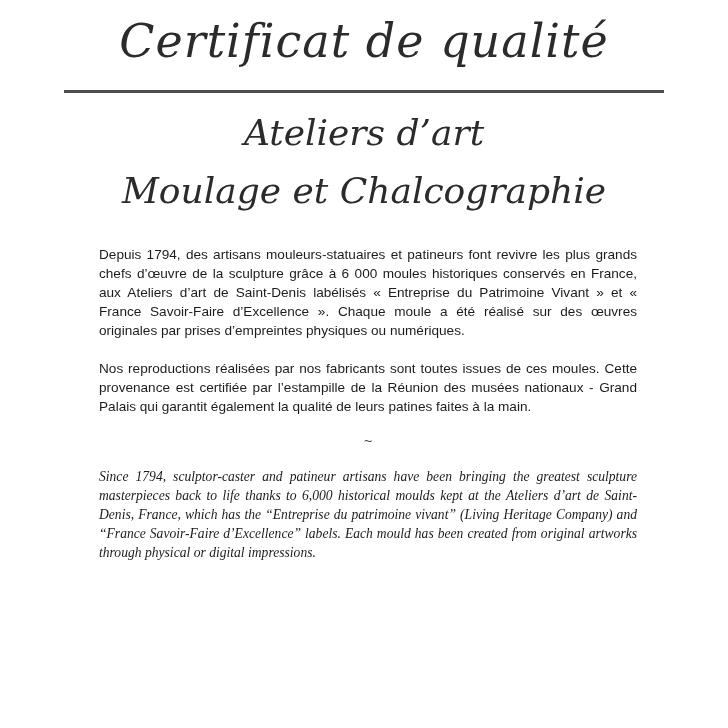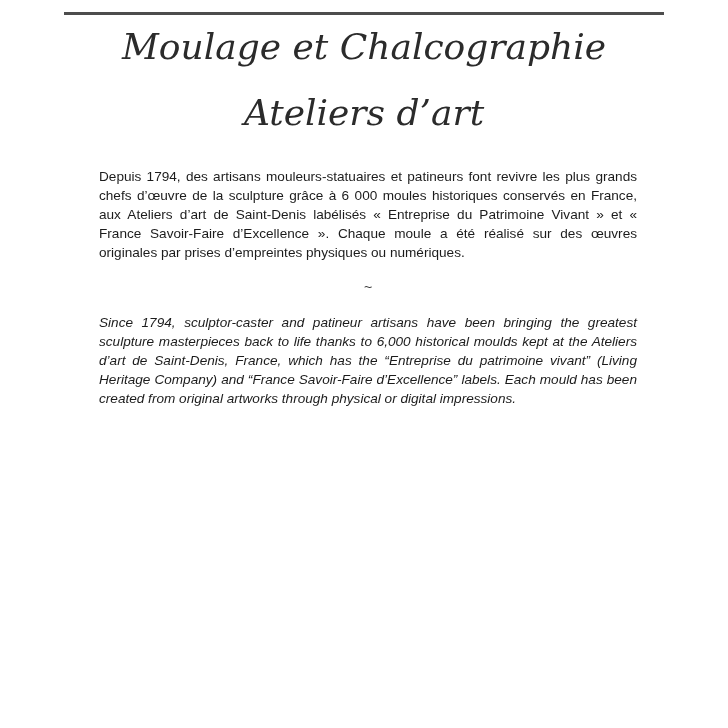--- a/index.html
+++ b/index.html
@@ -46,40 +46,42 @@
   }
   .fr1 { margin-top: 28px; }
   .fr2 { margin-top: 19px; }
   .tilde {
     text-align: center;
     font-size: 14px;
     line-height: 16px;
     margin-top: 13px;
     color: #3a3a3a;
   }
-  .en { font-style: italic; }
+  .en { font-style: italic; font-family: Liberation Serif, serif; }
   .en1 { margin-top: 18px; }
   .en2 { margin-top: 6px; }
 
   
   .logos { position: absolute; left: 0; top: 630px; width: 728px; height: 98px; }
 </style>
 </head>
 <body>
 
 <div class="page">
 
+  <div class="script title">Certificat de qualité</div>
 
   <div class="rule"></div>
 
+  <div class="script sub1">Ateliers d’art</div>
   <div class="script sub2">Moulage et Chalcographie</div>
-  <div class="script sub1">Ateliers d’art</div>
 
   <div class="text-col">
     <p class="para fr1">Depuis 1794, des artisans mouleurs-statuaires et patineurs font revivre les plus grands chefs d’œuvre de la sculpture grâce à 6 000 moules historiques conservés en France, aux Ateliers d’art de Saint-Denis labélisés « Entreprise du Patrimoine Vivant » et « France Savoir-Faire d’Excellence ». Chaque moule a été réalisé sur des œuvres originales par prises d’empreintes physiques ou numériques.</p>
+    <p class="para fr2">Nos reproductions réalisées par nos fabricants sont toutes issues de ces moules. Cette provenance est certifiée par l’estampille de la Réunion des musées nationaux - Grand Palais qui garantit également la qualité de leurs patines faites à la main.</p>
     <div class="tilde">~</div>
     <p class="para en en1">Since 1794, sculptor-caster and patineur artisans have been bringing the greatest sculpture masterpieces back to life thanks to 6,000 historical moulds kept at the Ateliers d’art de Saint-Denis, France, which has the “Entreprise du patrimoine vivant” (Living Heritage Company) and “France Savoir-Faire d’Excellence” labels. Each mould has been created from original artworks through physical or digital impressions.</p>
   </div>
 
   <div class="logos">
 
     
     
 
     

